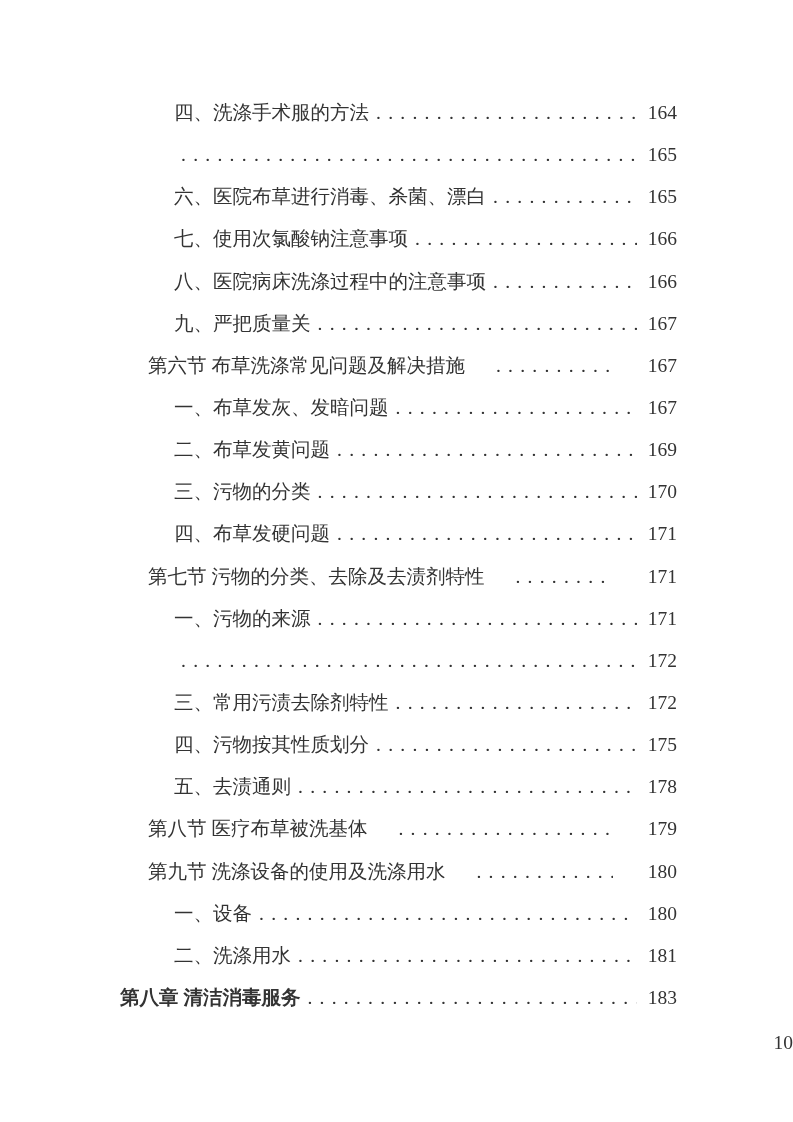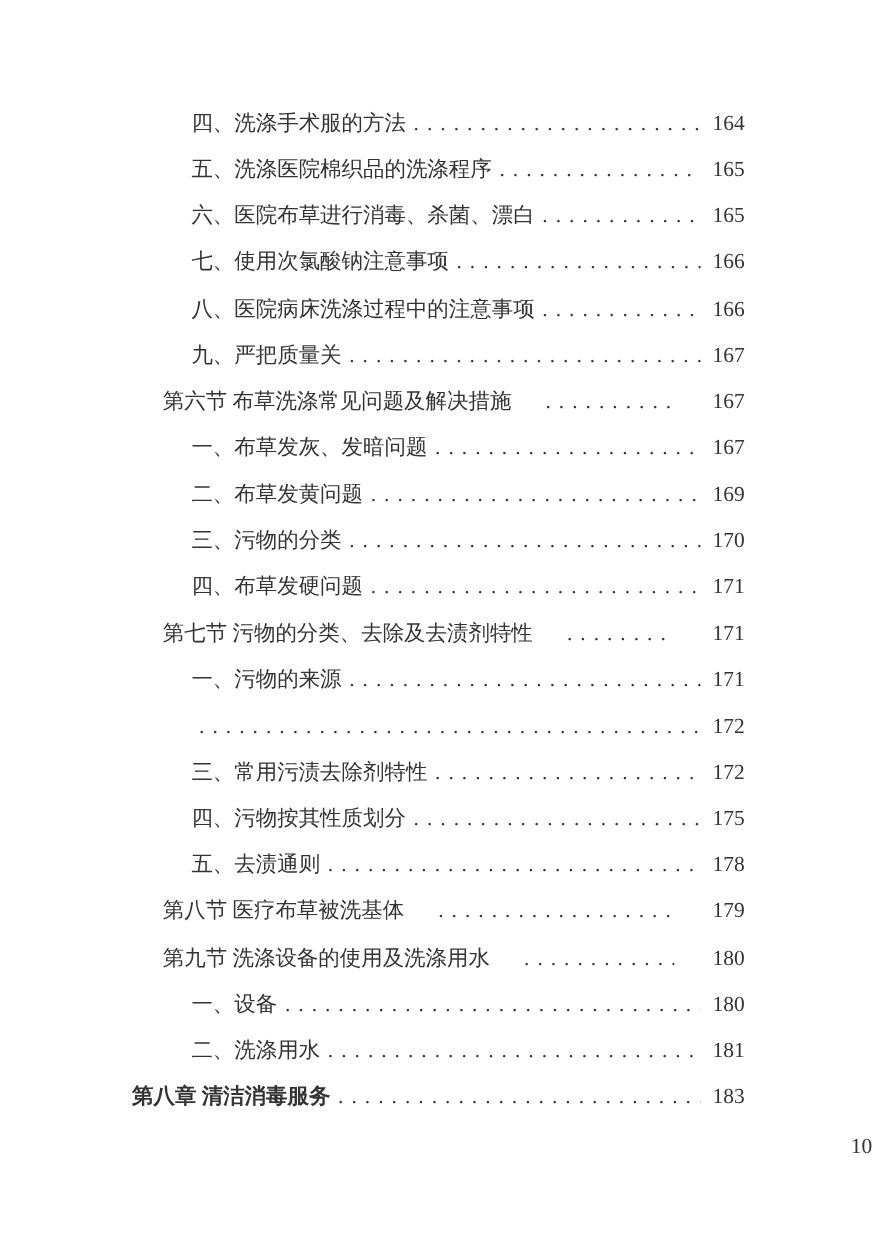--- a/index.html
+++ b/index.html
@@ -78,21 +78,20 @@
 <body>
 
 <div class="sheet">
   <div class="toc" id="toc-list">
       <div class="toc-line item">
         <span class="toc-label">四、洗涤手术服的方法</span>
         <span class="toc-dots">. . . . . . . . . . . . . . . . . . . . . . . . . . . . . . . . . . . . . . . . . . . . . . . . . . . . . . . . . . . . . . . . . . . . . .</span>
         <span class="toc-page">164</span>
       </div>
       <div class="toc-line item">
-        <span class="toc-label">五、洗涤医院棉织品的洗涤程序</span>
         <span class="toc-dots">. . . . . . . . . . . . . . . . . . . . . . . . . . . . . . . . . . . . . . . . . . . . . . . . . . . . . . . . . . . . . . . . . . . . . .</span>
         <span class="toc-page">165</span>
       </div>
       <div class="toc-line item">
         <span class="toc-label">六、医院布草进行消毒、杀菌、漂白</span>
         <span class="toc-dots">. . . . . . . . . . . . . . . . . . . . . . . . . . . . . . . . . . . . . . . . . . . . . . . . . . . . . . . . . . . . . . . . . . . . . .</span>
         <span class="toc-page">165</span>
       </div>
       <div class="toc-line item">
         <span class="toc-label">七、使用次氯酸钠注意事项</span>

